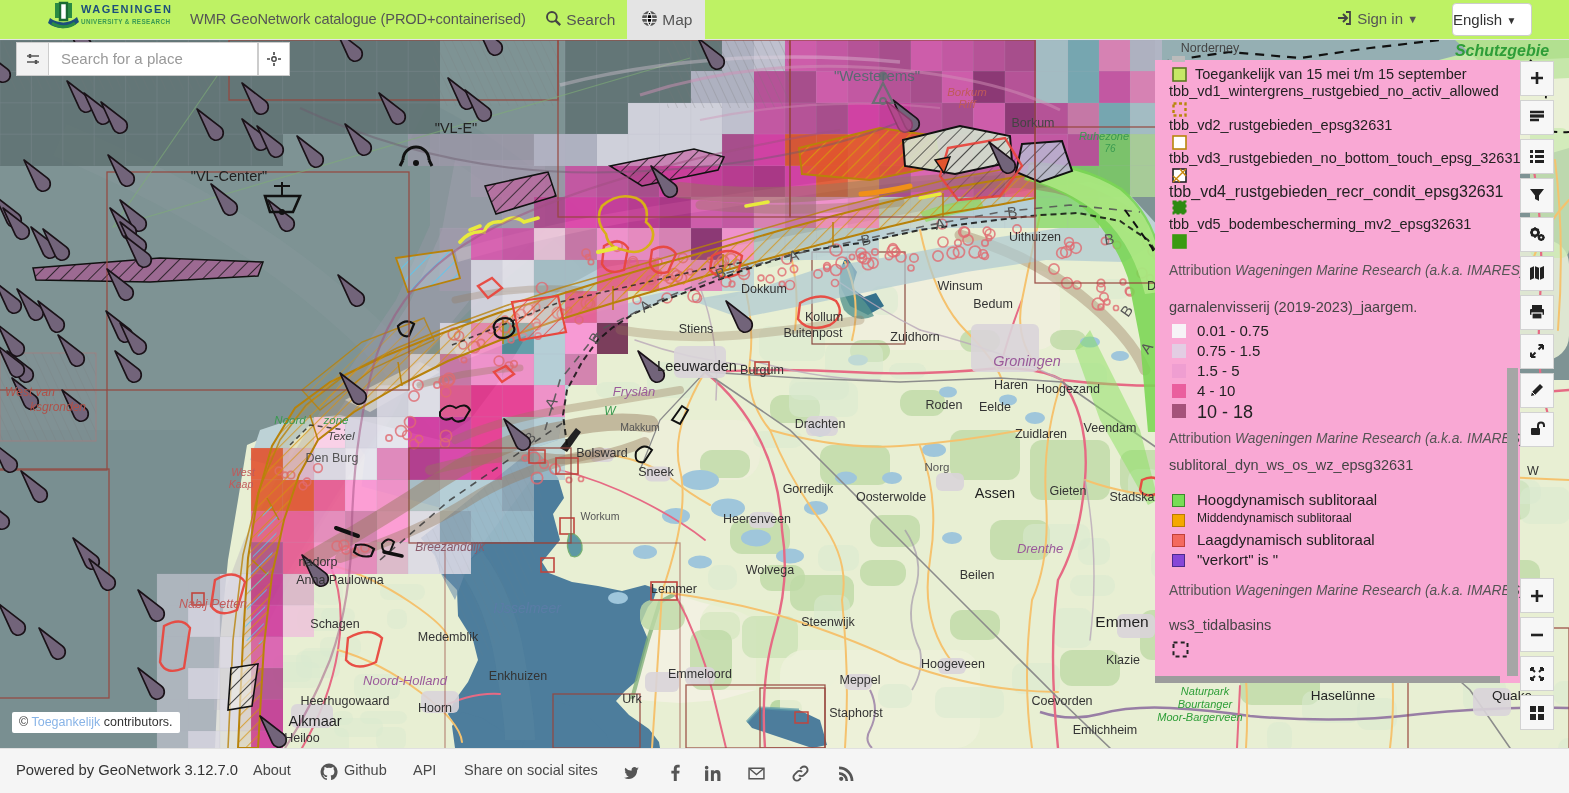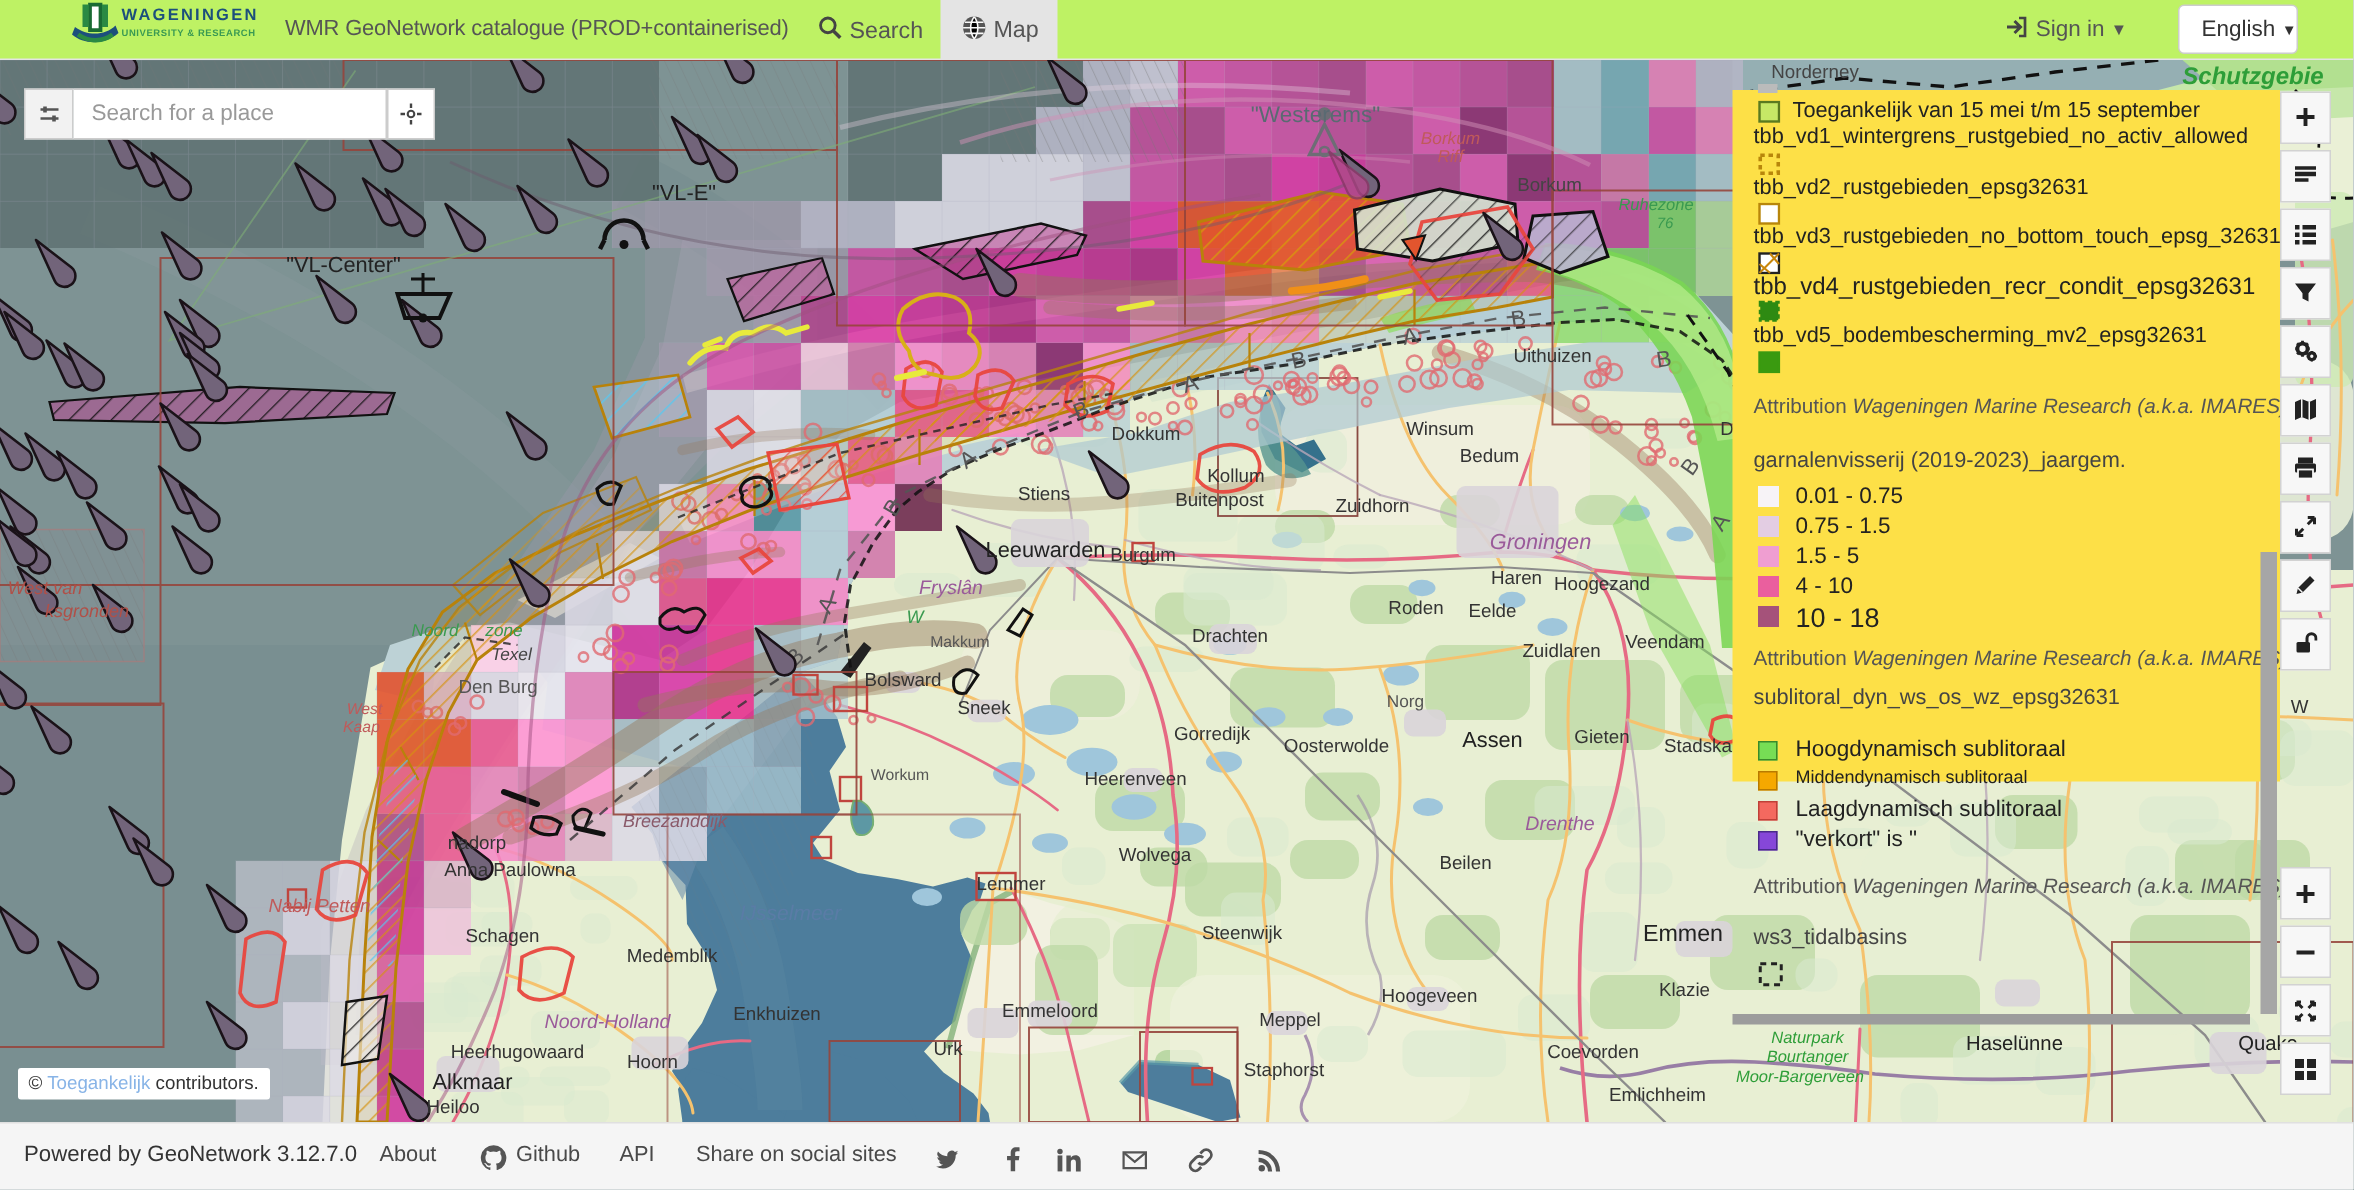--- a/index.html
+++ b/index.html
@@ -1,23 +1,23 @@
 <!DOCTYPE html>
 <html><head><meta charset="utf-8">
 <style>
 * { margin:0; padding:0; box-sizing:border-box; }
 html,body { width:1569px; height:793px; overflow:hidden; font-family:"Liberation Sans", sans-serif; }
 #page { position:relative; width:1569px; height:793px; background:#fff; overflow:hidden; }
 #topbar { position:absolute; left:0; top:0; width:1569px; height:40px; background:#bef264; border-bottom:1px solid #e4e4e4; z-index:30; }
 #map { position:absolute; left:0; top:40px; width:1569px; height:708px; background:#7e9394; overflow:hidden; }
-#placebox { position:absolute; left:16px; top:19px; height:34px; display:flex; z-index:20; }
+#placebox { position:absolute; left:16px; top:2px; height:34px; display:flex; z-index:20; }
 #placebox .seg1 { width:33px; height:34px; background:#f2f2f2; border:1px solid #ccc; display:flex; align-items:center; justify-content:center; }
 #placebox .seg2 { width:209px; height:34px; background:#fff; border:1px solid #ccc; border-left:none; color:#999; font-size:15px; line-height:32px; padding-left:12px; }
 #placebox .seg3 { width:32px; height:34px; background:#fff; border:1px solid #ccc; border-left:1px solid #ccc; display:flex; align-items:center; justify-content:center; }
-#legend { position:absolute; left:1155px; top:60px; width:365px; height:461px; background:#fde047; z-index:18; color:#222; }
+#legend { position:absolute; left:1155px; top:60px; width:365px; height:623px; background:#f9a8d4; z-index:18; color:#222; }
 .mbtn { position:absolute; left:1520px; width:34px; height:35px; background:#f7f7f7; border:1px solid #d2d2d2; z-index:19; display:flex; align-items:center; justify-content:center; }
 #osmbadge { position:absolute; left:12px; top:672px; height:21px; background:#fff; border-radius:2px; font-size:12.5px; color:#333; line-height:21px; padding:0 7px; z-index:20; }
 #osmbadge span.lnk { color:#88b4e7; }
 #footer { position:absolute; left:0; top:748px; width:1569px; height:45px; background:#f5f5f5; border-top:1px solid #e0e0e0; z-index:30; font-size:14.5px; color:#494949; }
 .f-item { position:absolute; top:13px; }
 </style></head>
 <body>
 <div id="page">
 <div id="map">
 <svg width="1569" height="708" viewBox="0 40 1569 708">
@@ -1380,21 +1380,21 @@
         </svg> Search</div>
 <div style="position:absolute;left:627px;top:0;width:78px;height:40px;background:#e4e4e4"></div>
 <div style="position:absolute;left:641px;top:10px;font-size:15.5px;color:#555"><svg width="17" height="17" viewBox="0 0 16 16" style="vertical-align:-2.5px">
           <circle cx="8" cy="8" r="7" fill="#555"></circle>
           <path d="M8 1a12 12 0 0 0 0 14M8 1a12 12 0 0 1 0 14M1 8h14M2.2 4.5h11.6M2.2 11.5h11.6" stroke="#f8f8f8" stroke-width="1"></path>
         </svg> Map</div>
 <div style="position:absolute;left:1337px;top:10px;font-size:15px;color:#555"><svg width="16" height="16" viewBox="0 0 16 16" style="vertical-align:-2px">
           <path d="M1 8h8M6 4l4 4-4 4" stroke="#444" stroke-width="2" fill="none"></path>
           <path d="M9 2h4v12H9" stroke="#444" stroke-width="1.8" fill="none"></path>
         </svg> Sign in <span style="font-size:11px;vertical-align:1px">▼</span></div>
-<div style="position:absolute;left:1452px;top:3px;width:80px;height:33px;background:#fff;border:1px solid #ccc;border-radius:4px;color:#333;font-size:15px;text-align:right;line-height:31px">English <span style="font-size:10px;vertical-align:1px">▼</span></div>
+<div style="position:absolute;left:1452px;top:3px;width:80px;height:33px;background:#fff;border:1px solid #ccc;border-radius:4px;color:#333;font-size:15px;text-align:left;line-height:31px">English <span style="font-size:10px;vertical-align:1px">▼</span></div>
 </div>
 <div id="legend">
       <div style="position:absolute;left:17px;top:-4px;width:13px;height:6px;background:#bbb"></div>
 <div style="position:absolute;left:17px;top:7px;width:15px;height:15px"><svg width="15" height="15">
           <rect x="1" y="1" width="13" height="13" fill="#c6e866" stroke="#5a7a20" stroke-width="1.6"></rect>
         </svg></div>
 <div style="position:absolute;left:40px;top:6px;font-size:14.5px;color:#222;white-space:nowrap">Toegankelijk van 15 mei t/m 15 september</div>
 <div style="position:absolute;left:14px;top:23px;font-size:14.5px;color:#222;white-space:nowrap">tbb_vd1_wintergrens_rustgebied_no_activ_allowed</div>
 <div style="position:absolute;left:17px;top:42px;width:15px;height:15px"><svg width="15" height="15">
           <rect x="1.5" y="1.5" width="12" height="12" fill="none" stroke="#b8860b" stroke-width="2.4" stroke-dasharray="3,2.5"></rect>

